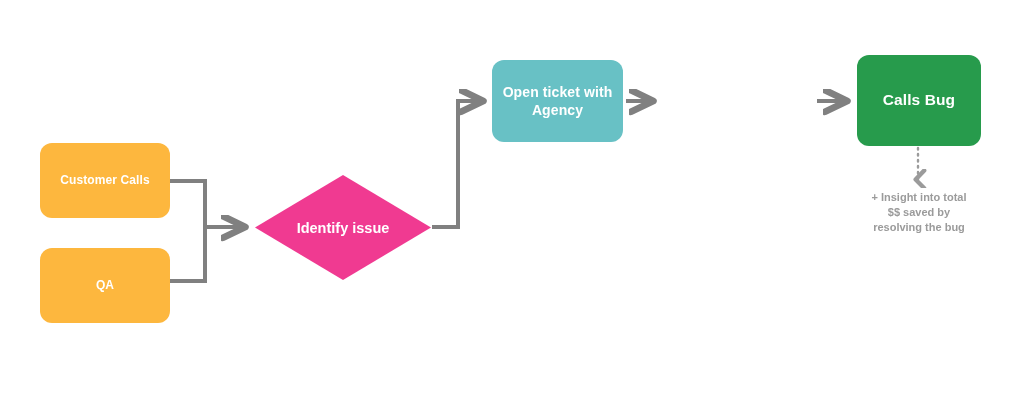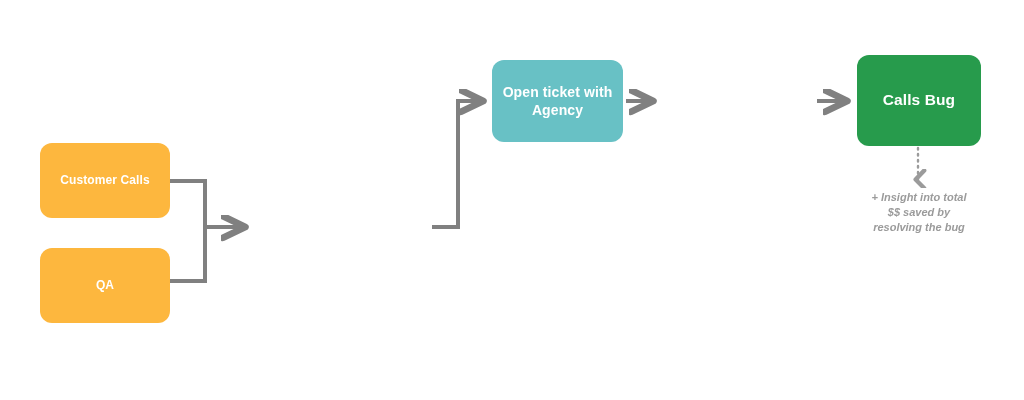--- a/index.html
+++ b/index.html
@@ -72,21 +72,20 @@
     position: absolute;
     left: 0;
     top: 0;
     width: 1024px;
     height: 400px;
     pointer-events: none;
   }
   .note {
     position: absolute;
     color: #9b9b9b;
-    font-style: italic;
     font-weight: bold;
     font-size: 11px;
     line-height: 1.35;
     text-align: center;
     white-space: pre-line;
   }
 </style>
 </head>
 <body>
 
@@ -114,20 +113,24 @@
 
     <path d="M817,101 L845,101" fill="none" stroke="#808080" stroke-width="4" marker-end="url(#arrowhead)"></path>
 
     <path d="M918,148 L918,180" fill="none" stroke="#9b9b9b" stroke-width="2.4" stroke-dasharray="1.5 4.5" stroke-linecap="round" marker-end="url(#arrowhead-dotted)"></path>
   </svg>
 
   <div class="node node-orange" style="left:40px; top:143px; width:130px; height:75px;">Customer Calls</div>
 
   <div class="node node-orange" style="left:40px; top:248px; width:130px; height:75px;">QA</div>
 
+  <div class="diamond-wrap" style="left:255px; top:175px; width:176px; height:105px;">
+    <div class="diamond-shape"></div>
+    <div class="diamond-label">Identify issue</div>
+  </div>
 
   <div class="node node-teal" style="left:492px; top:60px; width:131px; height:82px;">Open ticket with Agency</div>
 
 
   <div class="node node-green" style="left:857px; top:55px; width:124px; height:91px;">Calls Bug</div>
 
   <div class="note" style="left:848px; top:190px; width:142px;">+ Insight into total
 $$ saved by
 resolving the bug</div>
 

